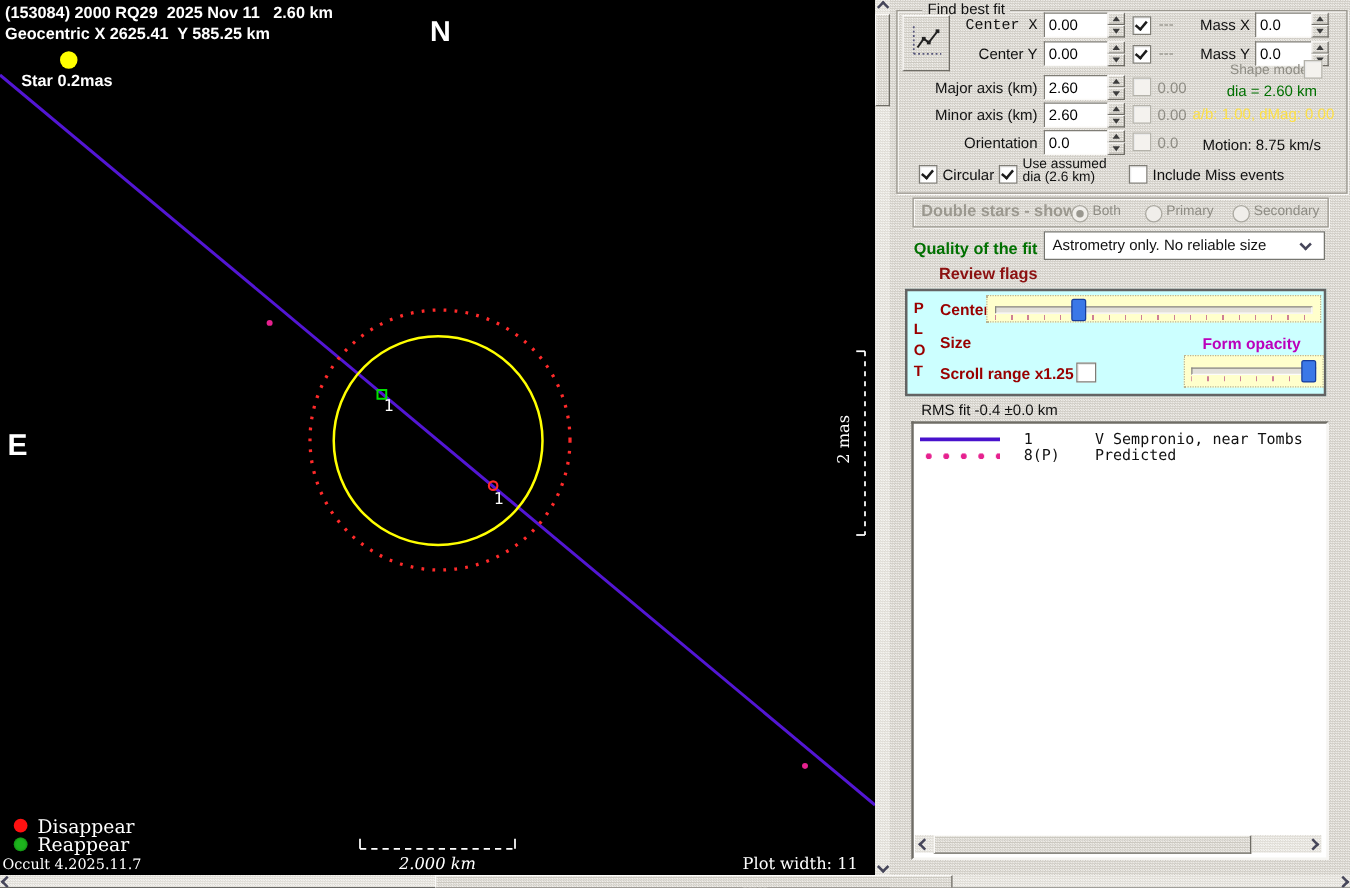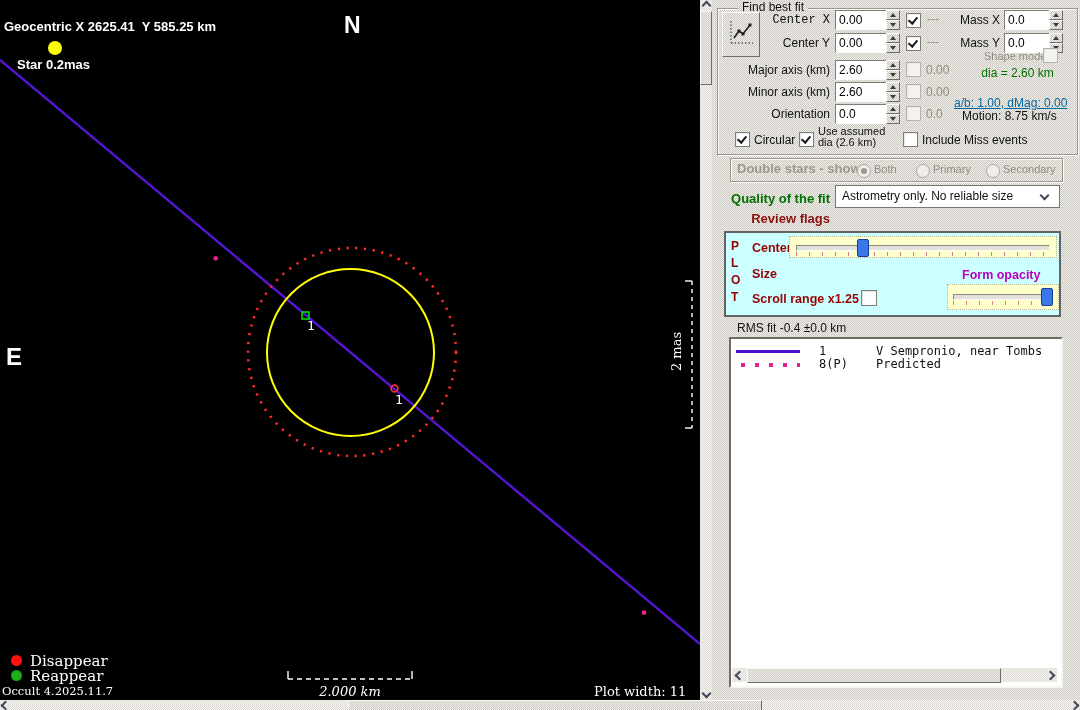--- a/index.html
+++ b/index.html
@@ -70,20 +70,21 @@
 
       <line x1="288" y1="679" x2="412" y2="679" stroke="#fff" stroke-width="1.4" stroke-dasharray="5 4"></line>
       <line x1="288" y1="671" x2="288" y2="679" stroke="#fff" stroke-width="1.4"></line>
       <line x1="412" y1="671" x2="412" y2="679" stroke="#fff" stroke-width="1.4"></line>
 
       <line x1="692" y1="281" x2="692" y2="428" stroke="#fff" stroke-width="1.4" stroke-dasharray="4 4"></line>
       <line x1="685" y1="281" x2="692" y2="281" stroke="#fff" stroke-width="1.4"></line>
       <line x1="685" y1="428" x2="692" y2="428" stroke="#fff" stroke-width="1.4"></line>
     </svg>
 
+    <div class="abs ptitle" style="left:4px;top:2px;">(153084) 2000 RQ29  2025 Nov 11   2.60 km</div>
     <div class="abs ptitle" style="left:4px;top:19px;">Geocentric X 2625.41  Y 585.25 km</div>
     <div class="abs ptitle" style="left:17px;top:57px;">Star 0.2mas</div>
     <div class="abs" style="left:344px;top:12px;color:#fff;font-weight:bold;font-size:23px;">N</div>
     <div class="abs" style="left:6px;top:343px;color:#fff;font-weight:bold;font-size:24px;">E</div>
     <div class="abs mono" style="left:307px;top:318px;color:#fff;font-size:13px;">1</div>
     <div class="abs mono" style="left:395px;top:392px;color:#fff;font-size:13px;">1</div>
     <div class="abs serif" style="left:646px;top:344px;width:60px;text-align:center;font-size:13px;transform:rotate(-90deg);">2 mas</div>
     <div class="abs serif" style="left:300px;top:684px;width:100px;text-align:center;font-style:italic;font-size:13px;">2.000 km</div>
     <div class="abs serif" style="left:594px;top:684px;font-size:13px;">Plot width: 11 km</div>
 
@@ -200,21 +201,21 @@
   <div class="spinbtns abs" style="left:886px;top:82px;height:20px;">
     <div class="raised checker">
         <span class="tu"></span>
       </div>
     <div class="raised checker">
         <span class="td"></span>
       </div>
   </div>
   <div class="cb disabled" style="left:906px;top:84px;"></div>
   <div class="abs gray" style="left:926px;top:85px;">0.00</div>
-  <div class="abs" style="left:954px;top:96px;width:126px;color:#0369a1;text-decoration:underline;">a/b: 1.00, dMag: 0.00</div>
+  <div class="abs" style="left:954px;top:84px;width:126px;color:#fde047;">a/b: 1.00, dMag: 0.00</div>
 
   <div class="abs rlabel" style="left:740px;top:107px;width:90px;">Orientation</div>
   <div class="abs sunken edit" style="left:835px;top:104px;width:50px;height:18px;">
     <input type="text" value="0.0" style="">
   </div>
   <div class="spinbtns abs" style="left:886px;top:104px;height:20px;">
     <div class="raised checker">
         <span class="tu"></span>
       </div>
     <div class="raised checker">

